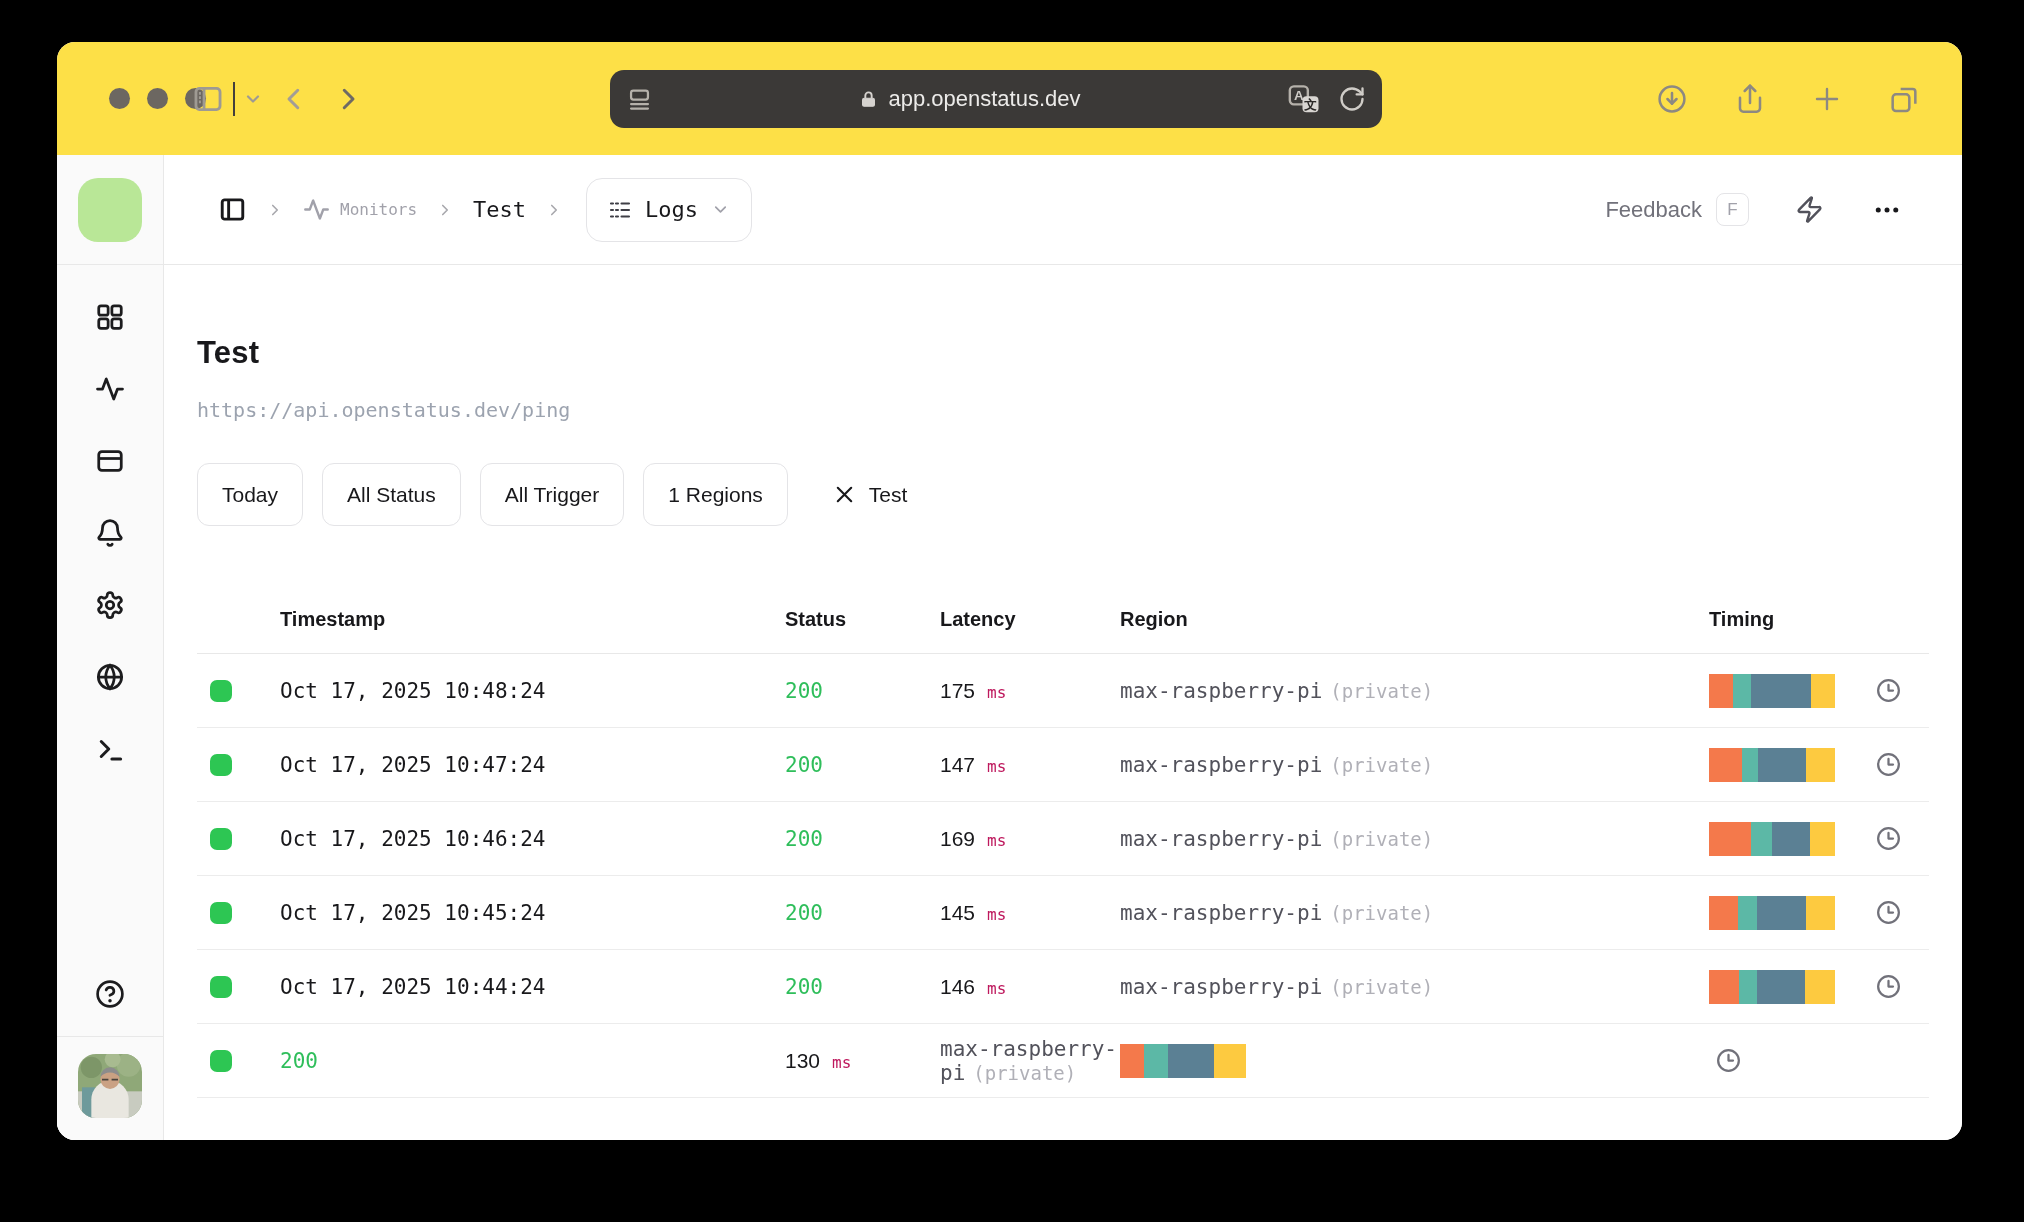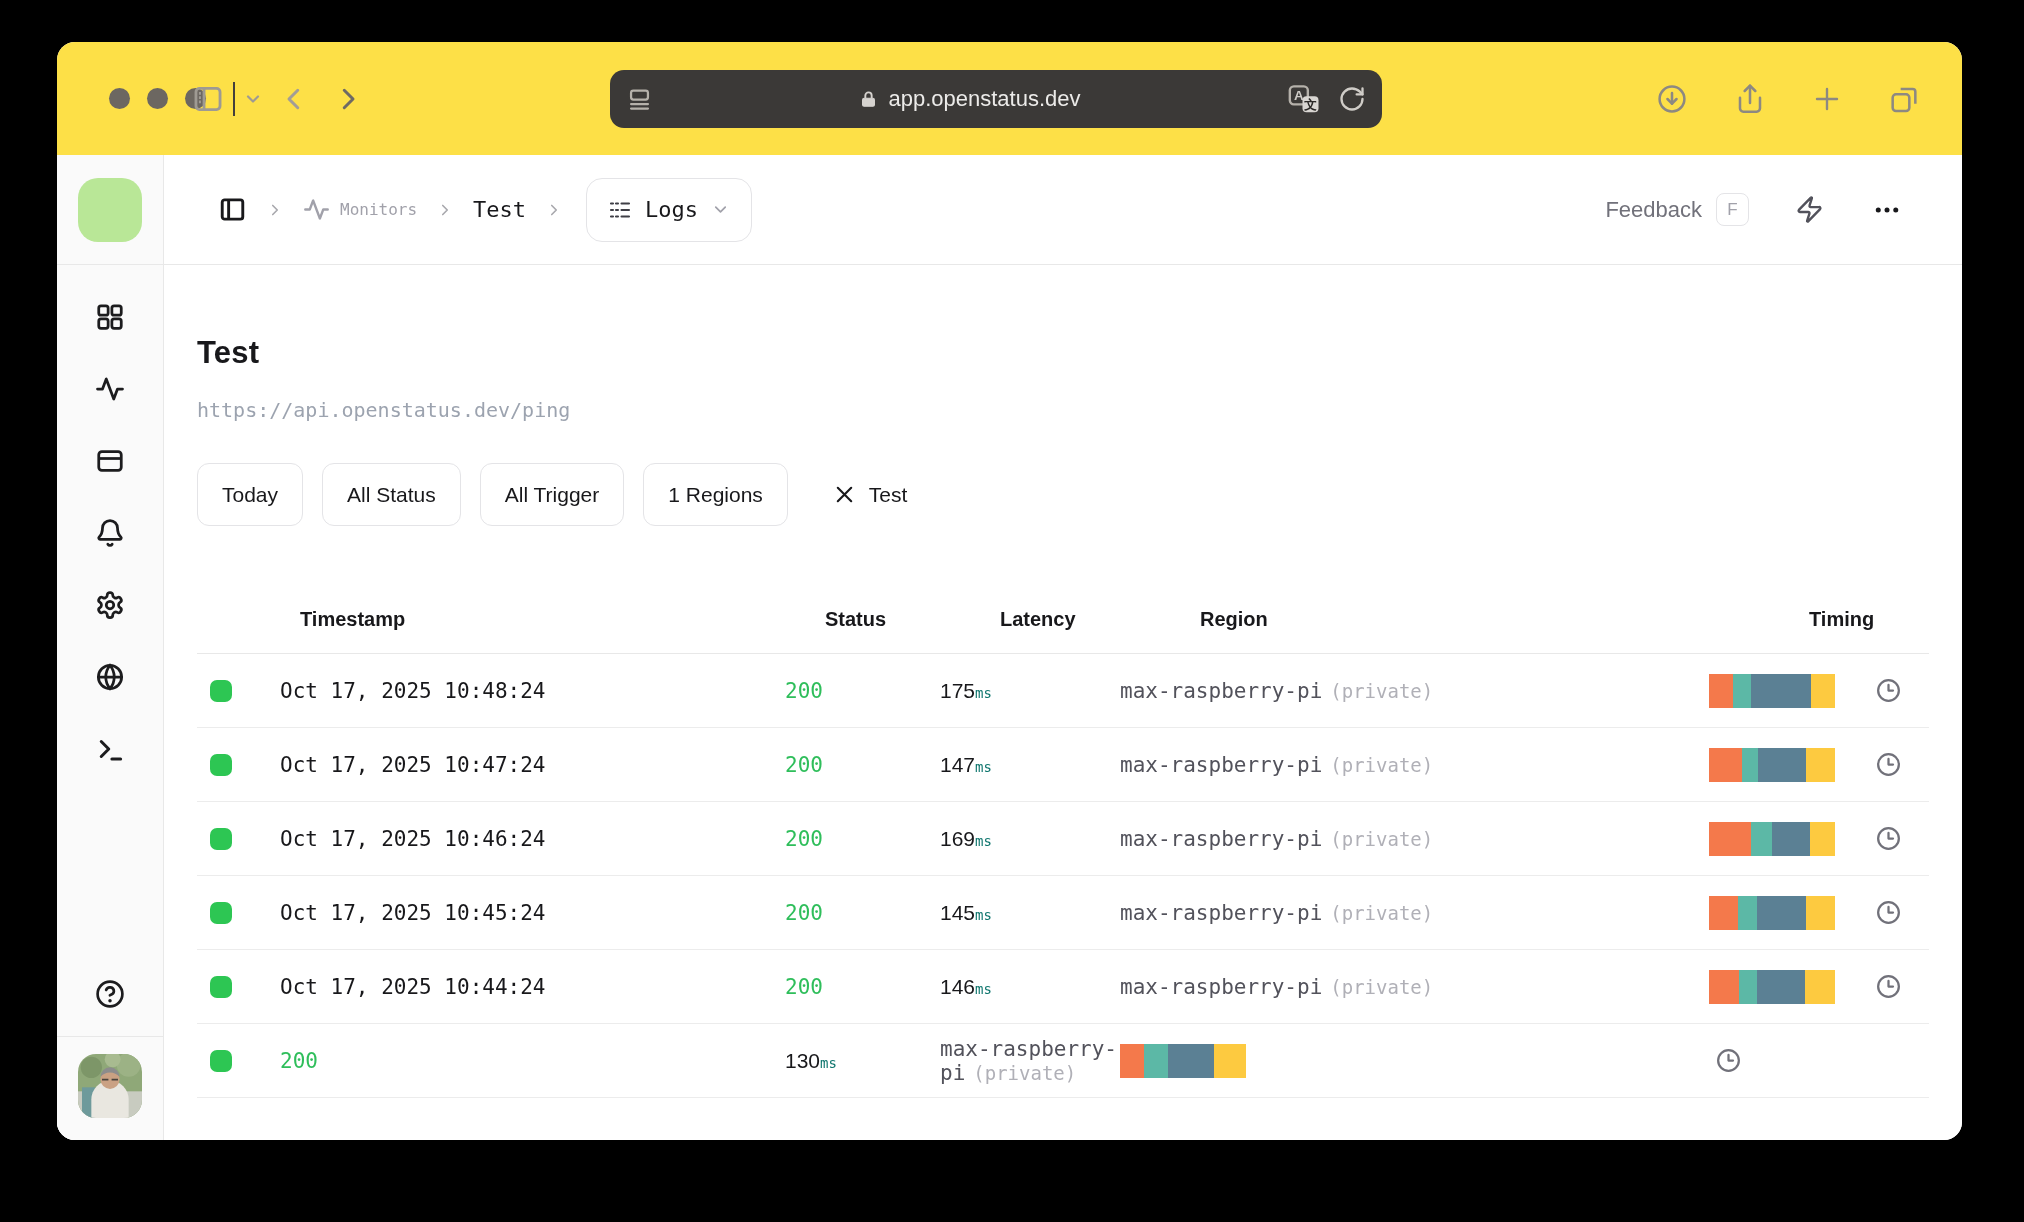--- a/index.html
+++ b/index.html
@@ -63,28 +63,28 @@
   .page-title { margin-top:70px; font-size:31px; font-weight:700; color:#18181b; letter-spacing:.2px; }
   .endpoint { margin-top:27px; font-size:20px; color:#9ca3af; }
   .filters { margin-top:41px; display:flex; align-items:center; gap:19px; }
   .fbtn { height:63px; padding:0 24px; border:1.5px solid #e4e4e7; border-radius:12px; background:#fff;
     font-size:21px; font-weight:500; color:#18181b; display:flex; align-items:center; }
   .reset { display:flex; align-items:center; gap:13px; margin-left:26px; font-size:21px;
     font-weight:500; color:#18181b; background:none; border:none; }
 
   
   .grid { display:grid; grid-template-columns:83px 505px 155px 180px 589px 160px 1fr; align-items:center; }
-  .thead { height:68px; margin-top:60px; border-bottom:1px solid #e8e8e8;gap:20px; }
+  .thead { height:68px; margin-top:60px; border-bottom:1px solid #e8e8e8; }
   .thead .th { font-size:20px; font-weight:600; color:#18181b; }
   .trow { height:74px; border-bottom:1px solid #ececec; }
   .ind { width:22px; height:22px; border-radius:7px; margin-left:13px; display:block; }
   .c-ts { font-size:21px; color:#18181b; }
   .c-st { font-size:21px; }
   .lat-num { font-size:21px; font-weight:500; color:#18181b; }
-  .lat-unit { font-size:14px; color:#0f766e; margin-left:0; }
+  .lat-unit { font-size:16px; color:#be185d; margin-left:12px; }
   .reg-name { font-size:21px; color:#52525b; }
   .reg-private { font-size:19px; color:#b0b0b7; margin-left:8px; }
   .tbar { width:126px; height:34px; display:flex; overflow:hidden; }
   .tbar .seg { height:100%; display:block; }
   .c-clk { display:flex; justify-content:flex-start; color:#71717a; padding-left:6px; }
 </style>
 </head>
 <body>
 
 <div class="window">

